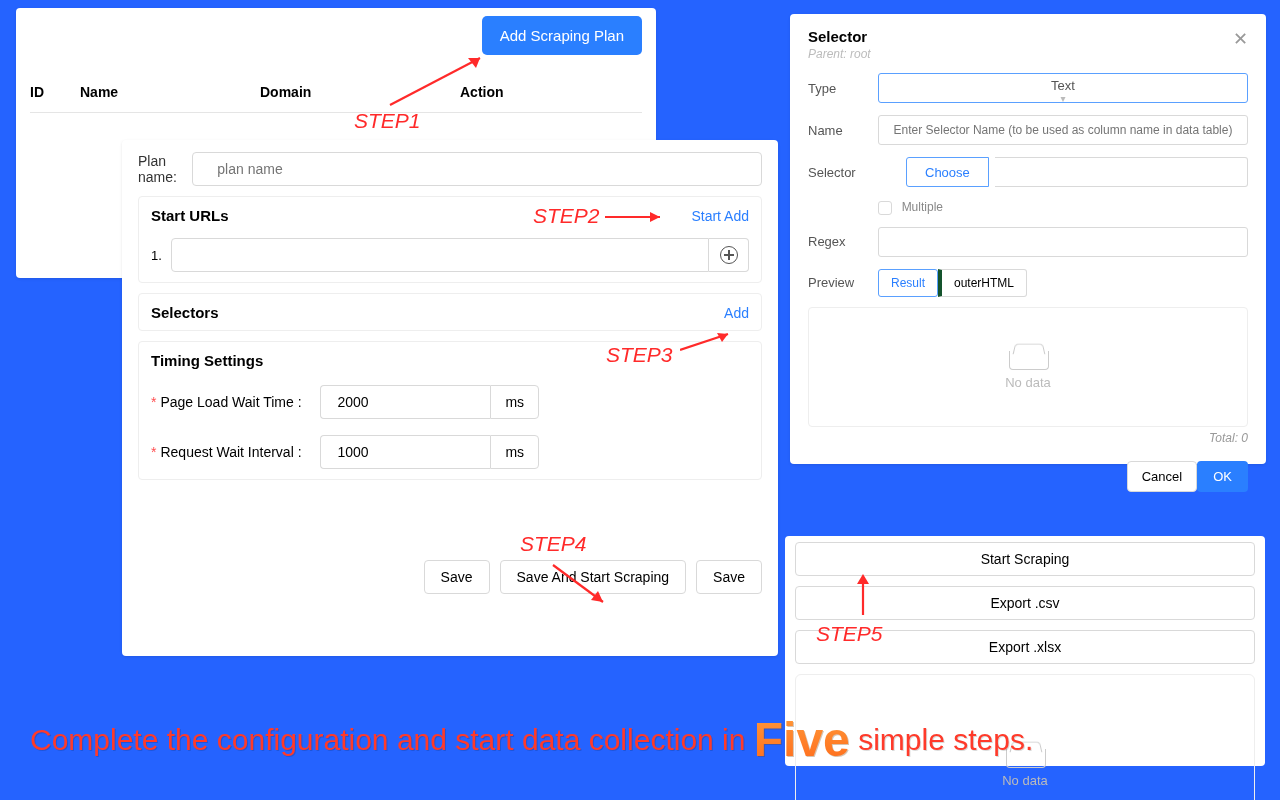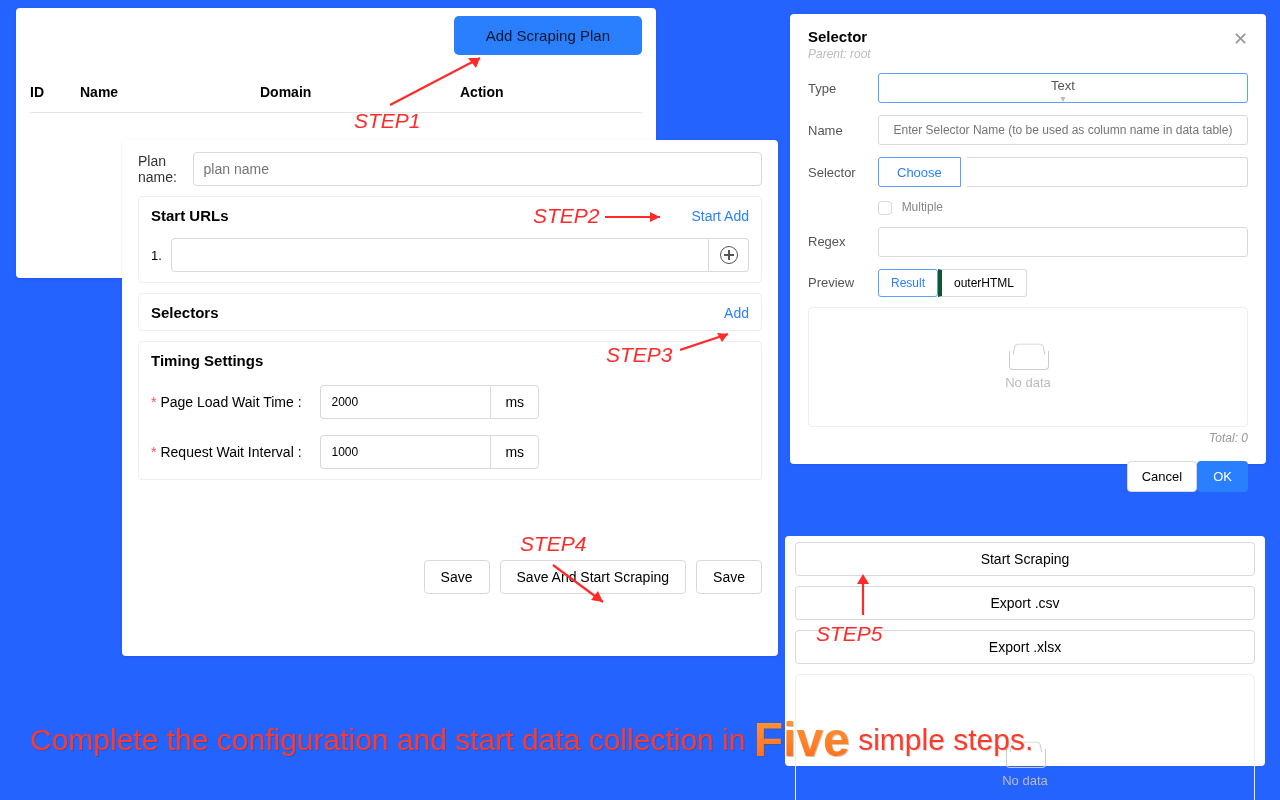--- a/index.html
+++ b/index.html
@@ -19,24 +19,24 @@
   }
 
   
   .panel-planlist {
     left: 16px; top: 8px; width: 640px; height: 270px;
     padding: 8px 14px;
   }
   .add-btn {
     float: right;
     background: #2a7fff;
-    color: #0f172a;
+    color: #ffffff;
     border: none;
     border-radius: 5px;
-    padding: 11px 32px;
+    padding: 11px 18px;
     font-size: 15px;
     cursor: pointer;
   }
   .plan-table-head {
     margin-top: 56px;
     border-bottom: 1px solid #e5e5e5;
     display: flex;
     padding: 12px 0;
     font-weight: 600;
     font-size: 14px;
@@ -58,21 +58,21 @@
   .arrow polygon { fill: #ff2a2a; }
 
   
   .panel-planform {
     left: 122px; top: 140px; width: 656px; height: 516px;
     padding: 12px 16px 16px 16px;
   }
   .form-row { display: flex; align-items: center; margin-bottom: 8px; }
   .plan-name-label { width: 60px; font-size: 14px; color: #333; }
   .text-input {
-    border: 1px solid #d9d9d9; border-radius: 4px; padding: 8px 10px;
+    border: 1px solid #d9d9d9; border-radius: 4px; padding: 8px 24px;
     font-size: 14px; color: #888; width: 100%;
   }
 
   .section-card {
     border: 1px solid #eee; border-radius: 4px; padding: 10px 12px; margin-top: 10px;
   }
   .section-head { display: flex; align-items: center; justify-content: space-between; }
   .section-title { font-weight: 600; font-size: 15px; }
   .link-btn { color: #2a7fff; background: none; border: none; font-size: 14px; cursor: pointer; }
   .url-row { display: flex; align-items: center; margin-top: 14px; }
@@ -89,21 +89,21 @@
   }
   .plus-circle::before, .plus-circle::after {
     content: ""; position: absolute; background: #555;
   }
   .plus-circle::before { width: 10px; height: 1.5px; left: 3px; top: 7px; }
   .plus-circle::after { width: 1.5px; height: 10px; left: 7.5px; top: 3px; }
 
   .timing-row { display: flex; align-items: center; margin-top: 16px; font-size: 14px; }
   .req-star { color: #ff4d4f; margin-right: 4px; }
   .timing-label { width: 160px; }
-  .num-input { width: 170px; border: 1px solid #d9d9d9; border-right: none; border-radius: 4px 0 0 4px; height: 34px; padding: 4px 10px; font-size: 12px; }
+  .num-input { width: 170px; border: 1px solid #d9d9d9; border-right: none; border-radius: 4px 0 0 4px; height: 34px; padding: 4px 16px; font-size: 14px; }
   .unit-box { border: 1px solid #d9d9d9; border-radius: 0 4px 4px 0; height: 34px; padding: 4px 14px; display:flex; align-items:center; font-size:14px; background:#fff;}
 
   .form-footer { display: flex; justify-content: flex-end; gap: 10px; margin-top: 80px; }
   .btn { border: 1px solid #d9d9d9; background: #fff; border-radius: 4px; padding: 8px 16px; font-size: 14px; cursor: pointer; }
 
   
   .panel-selector {
     left: 790px; top: 14px; width: 476px; height: 450px;
     padding: 14px 18px;
   }
@@ -274,21 +274,21 @@
 
   <div class="sel-row">
     <div class="sel-label">Name</div>
     <div class="sel-control">
       <input class="plain-input" placeholder="Enter Selector Name (to be used as column name in data table)" style="">
     </div>
   </div>
 
   <div class="sel-row">
     <div class="sel-label">Selector</div>
-    <div class="sel-control" style="display:flex;">
+    <div class="sel-control" style="display:flex;margin-left:28px;">
       <button class="choose-btn" style="border-radius:3px 0 0 3px;">Choose</button>
       <div class="sel-rest"></div>
     </div>
   </div>
 
   <div class="sel-row">
     <div class="sel-label"></div>
     <div class="sel-control">
       <span class="chk"></span>
       <span style="font-size:12px;color:#888;">Multiple</span>

